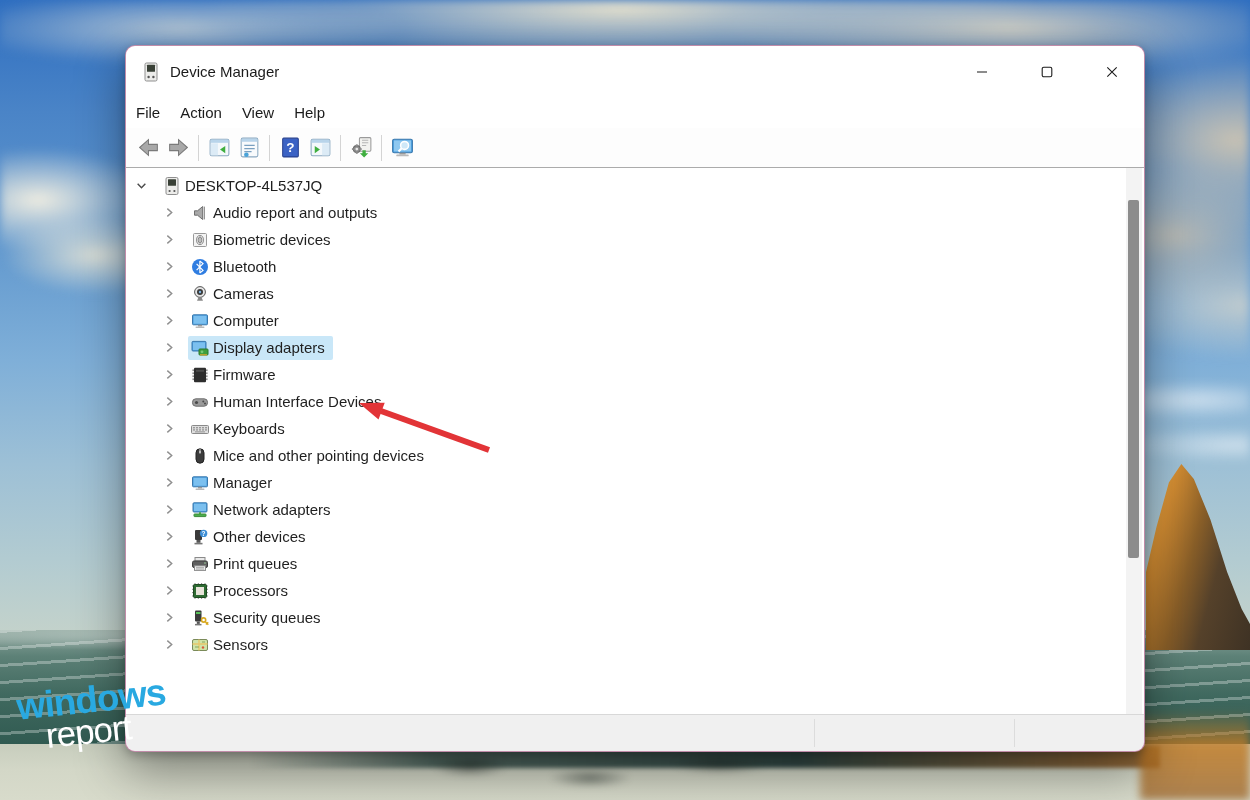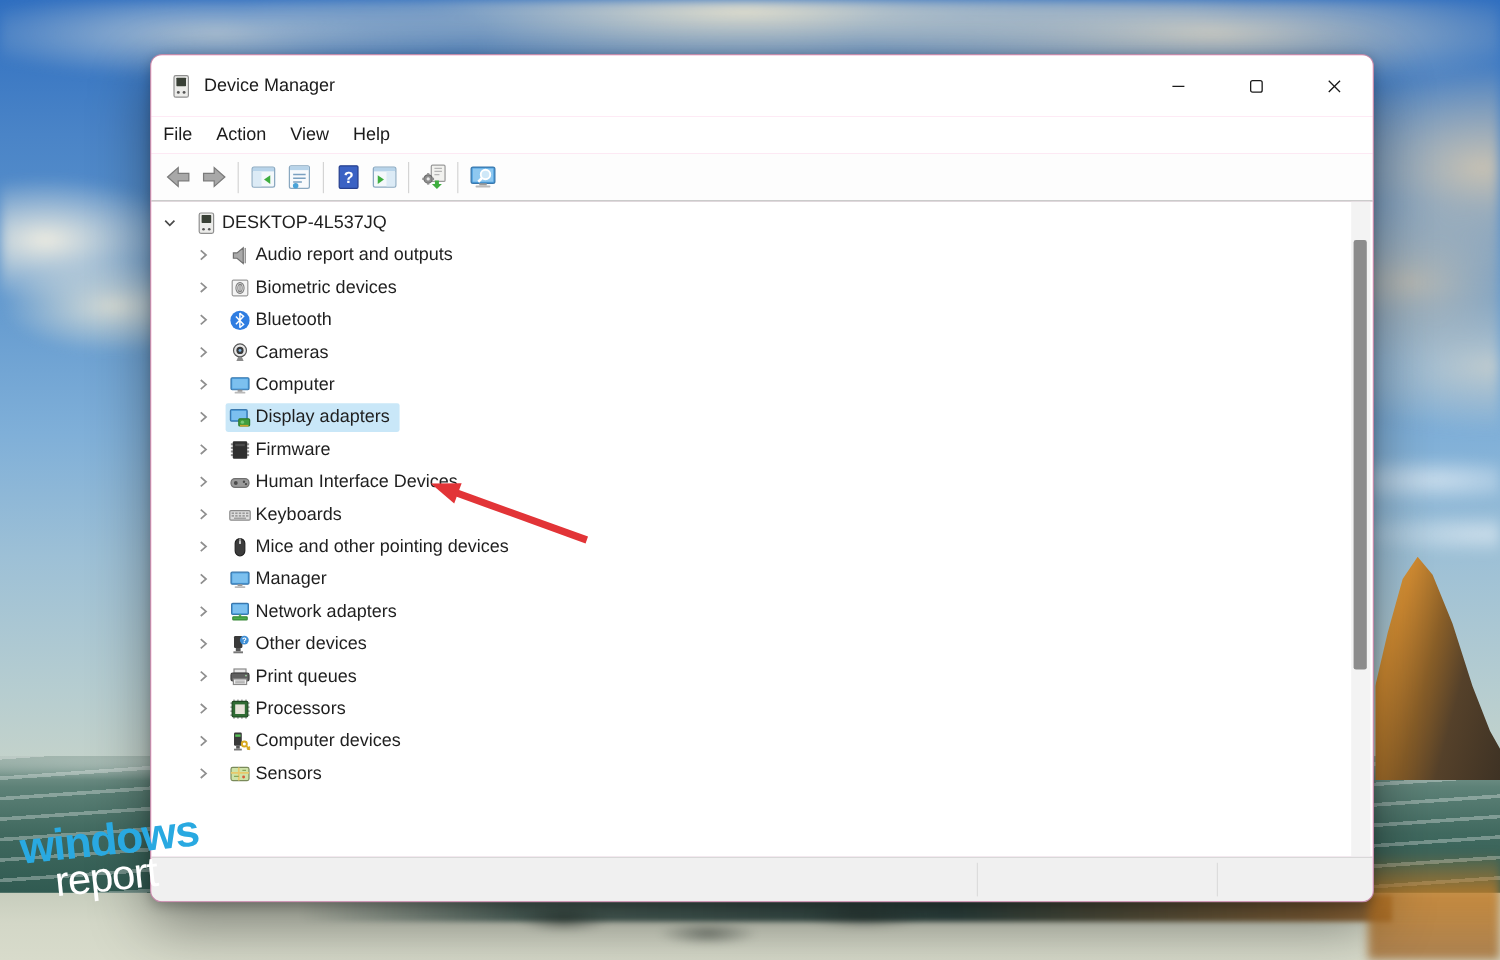--- a/index.html
+++ b/index.html
@@ -547,21 +547,21 @@
               <span class="tree-icon">
                 <svg viewBox="0 0 20 20">
                   <rect x="5" y="2.5" width="6.5" height="11" rx="1" fill="#3a3a3a"></rect>
                   <rect x="6.8" y="13.5" width="3" height="2.4" fill="#555"></rect>
                   <rect x="5" y="15.9" width="6.5" height="1.5" fill="#777"></rect>
                   <rect x="6" y="4" width="4.5" height="2" fill="#58c058"></rect>
                   <circle cx="13.6" cy="12" r="2.1" fill="none" stroke="#d8a820" stroke-width="1.6"></circle>
                   <path d="M15.1 13.5 l3.2 3.2 M17 15.4 l1.2 -1.2 M15.9 16.5 l1 -1" stroke="#d8a820" stroke-width="1.4" fill="none"></path>
                 </svg>
               </span>
-              <span class="tree-label">Computer devices</span>
+              <span class="tree-label">Security queues</span>
             </span>
           </div>
           <div class="tree-row depth1">
             <span class="twisty">
               <svg viewBox="0 0 10 10" width="11" height="11">
                 <path d="M3 1.5 L7 5 L3 8.5" fill="none" stroke="#8f8f8f" stroke-width="1.3"></path>
               </svg>
             </span>
             <span class="row-body">
               <span class="tree-icon">

